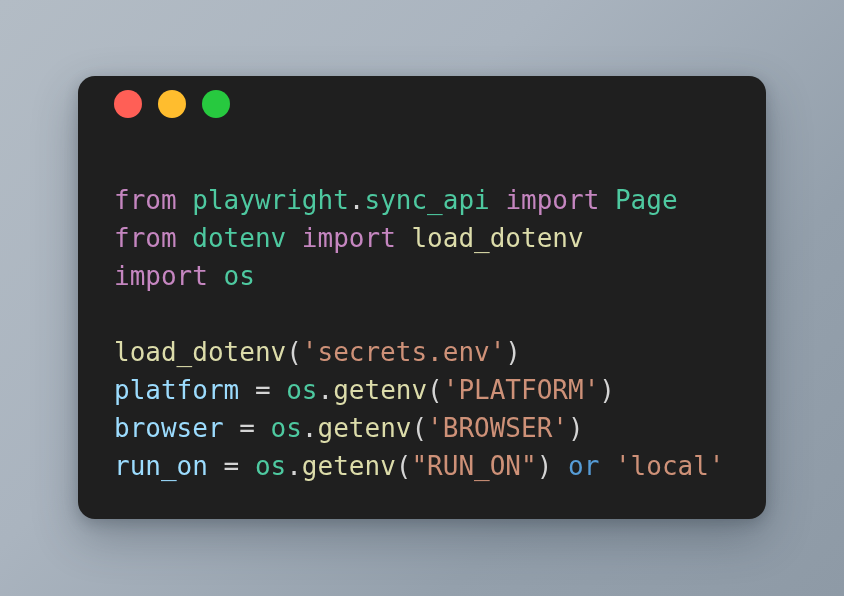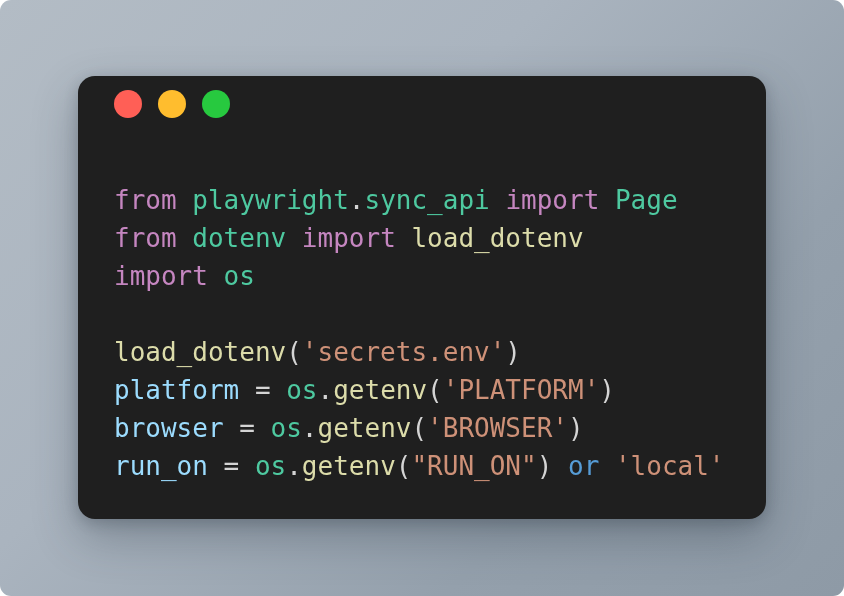--- a/index.html
+++ b/index.html
@@ -11,21 +11,20 @@
     height: 596px;
     overflow: hidden;
     font-family: "DejaVu Sans Mono", monospace;
   }
   #backdrop {
     position: relative;
     width: 844px;
     height: 596px;
     background: linear-gradient(135deg, #b3bcc5 0%, #aab4bf 38%, #94a0ac 72%, #8e9aa6 100%);
     box-sizing: border-box;
-    border-radius: 11px;
   }
   #code-card {
     position: absolute;
     left: 78px;
     top: 76px;
     width: 688px;
     height: 443px;
     background: #1f1f1f;
     border-radius: 17px;
     box-shadow: 0 18px 46px rgba(40, 52, 64, 0.33), 0 4px 14px rgba(30, 40, 50, 0.22);

